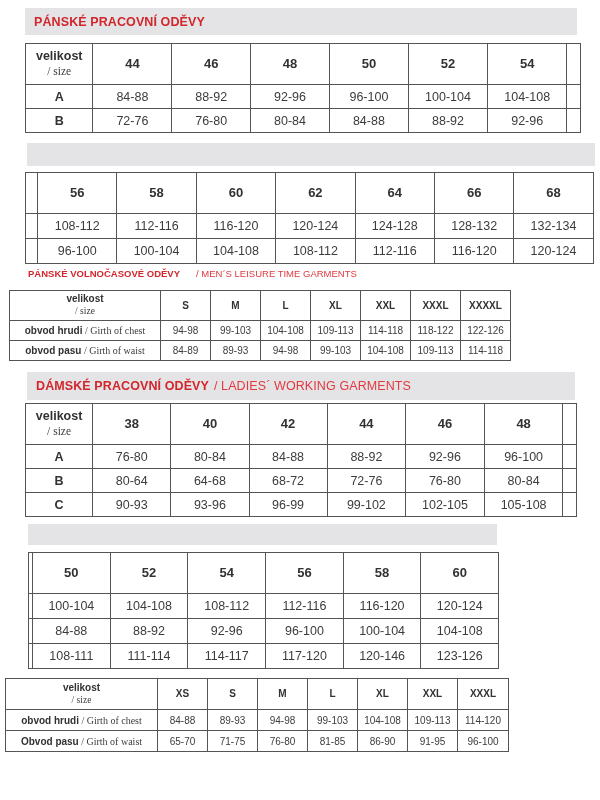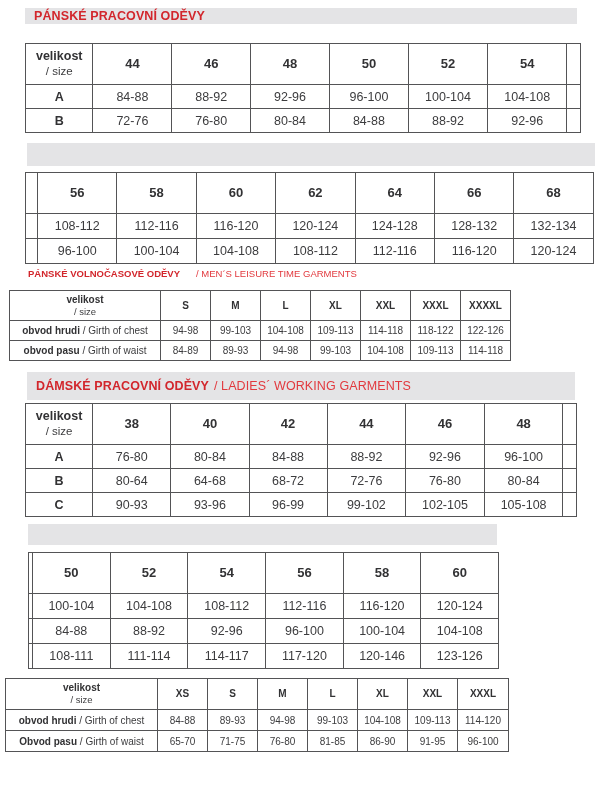--- a/index.html
+++ b/index.html
@@ -21,21 +21,21 @@
   .smalltitle { font-size:9.5px; display:flex; align-items:flex-start; white-space:nowrap; }
   .smalltitle .title-en { margin-left:16px; }
 
   
   table { border-collapse:collapse; table-layout:fixed; }
   th, td {
     border:1.4px solid #545456; text-align:center; vertical-align:middle;
     padding:0; overflow:hidden; white-space:nowrap;
   }
   .cb { font-weight:bold; color:#323234; }
-  .cr { font-weight:normal; color:#3c3c3e; }
+  .cr { font-weight:normal; color:#3c3c3e;font-family:Liberation Serif, serif; }
 
   
   .tbl-lg { font-size:12.5px; }
   .tbl-lg th { font-size:13px; font-weight:bold; color:#323234; }
   .tbl-lg th .cb { font-size:12.5px; }
   .tbl-lg th .cr { font-size:11.5px; }
   .tbl-lg thead tr { height:41px; }
   .tbl-lg tbody tr { height:24px; }
   .t2 tbody tr, .t5 tbody tr { height:25px; }
   .tbl-lg th { line-height:1.15; }
@@ -51,21 +51,21 @@
   .t6 tbody tr { height:21px; }
 
   .clip { overflow:hidden; }   
   .bar { background:var(--bar-gray,#e4e4e6); }
 </style>
 </head>
 <body>
 
 <div class="page">
 
-  <div class="abs titlebar" style="left:25px; top:8px; width:552px; height:16px;">
+  <div class="abs titlebar" style="left:25px; top:8px; width:552px; height:27px;">
     <span class="title-cz">PÁNSKÉ PRACOVNÍ ODĚVY</span>
   </div>
 
   <div class="abs clip" style="left:25px; top:43px; width:556px; height:91px;">
     <table class="tbl-lg t1">
         <colgroup>
           <col style="width: 68px;">
           <col style="width: 80px;">
           <col style="width: 80px;">
           <col style="width: 80px;">

